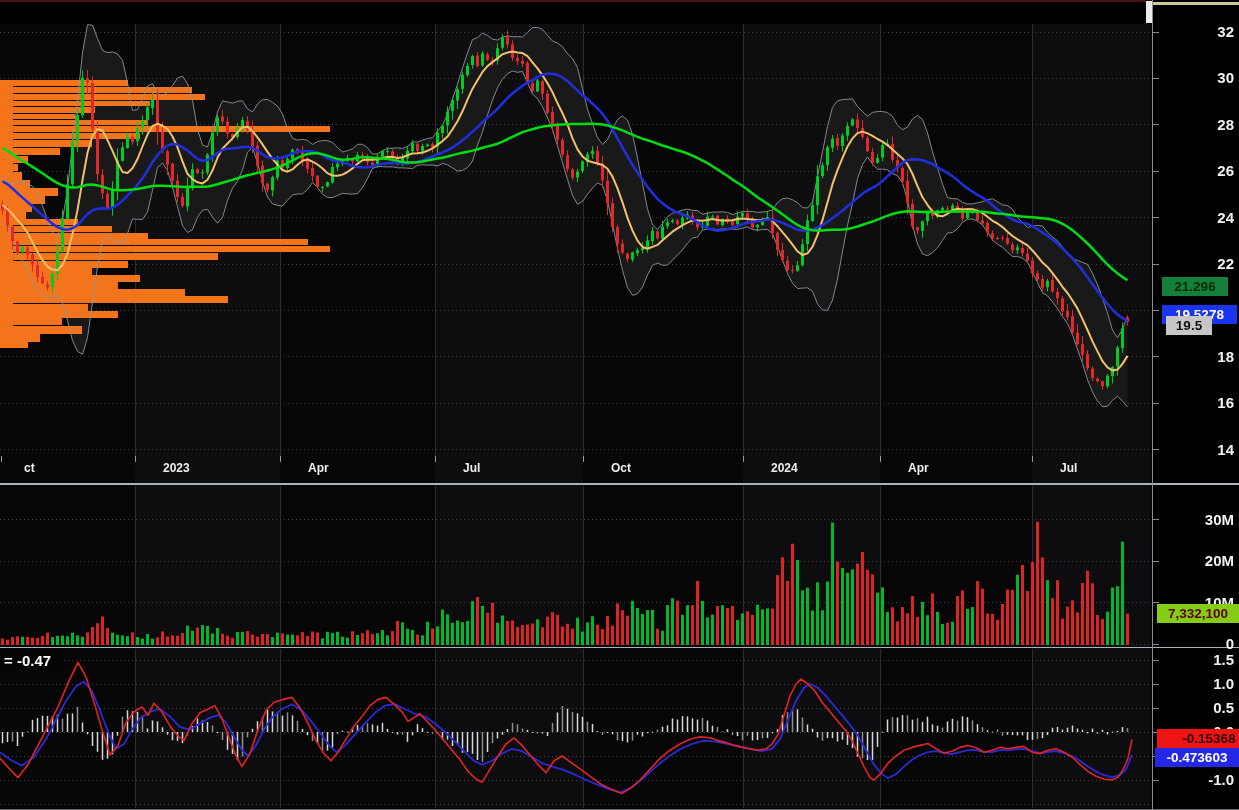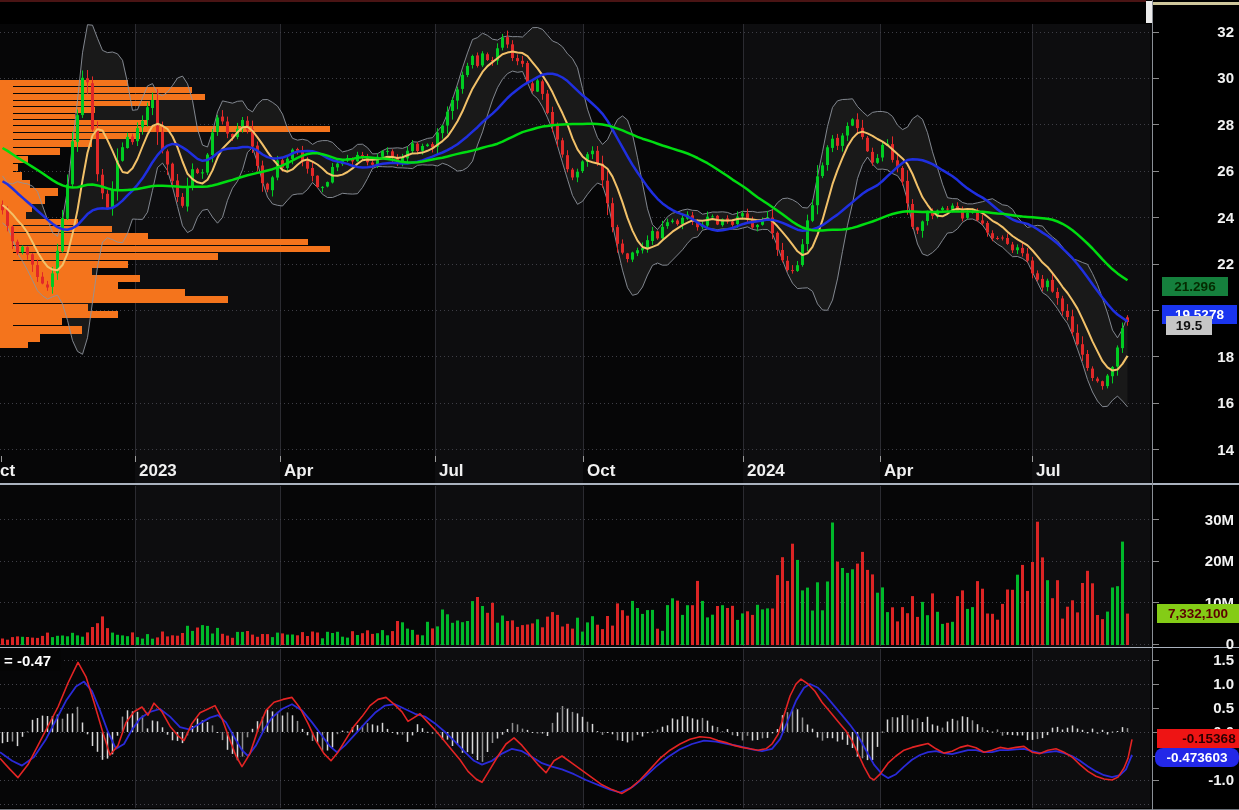--- a/index.html
+++ b/index.html
@@ -3,21 +3,21 @@
 <meta charset="utf-8">
 <style>
   html,body{margin:0;padding:0;background:#000;}
   #app{position:relative;width:1239px;height:810px;background:#000;overflow:hidden;
        font-family:"Liberation Sans",sans-serif;-webkit-font-smoothing:antialiased;}
   #chart-svg{position:absolute;left:0;top:0;}
   .hdr{position:absolute;top:1px;left:2px;width:1142px;height:23px;line-height:23px;
        font-size:15px;font-weight:700;white-space:pre;overflow:hidden;z-index:6;}
   .axlbl{position:absolute;left:1158px;width:76px;text-align:right;font-size:15px;
          font-weight:700;color:#f2f2f2;z-index:4;}
-  .xlbl{position:absolute;top:461px;font-size:17px;font-weight:700;color:#f0f0f0;z-index:4;}
+  .xlbl{position:absolute;top:461px;font-size:12px;font-weight:700;color:#f0f0f0;z-index:4;padding-left:24px;}
   .badge{position:absolute;height:19px;line-height:19px;font-size:13.5px;font-weight:700;
          text-align:center;z-index:7;}
   .badge .arr{position:absolute;left:-8px;top:0;width:0;height:0;
          border-top:9.5px solid transparent;border-bottom:9.5px solid transparent;}
   .osclabel{position:absolute;left:0;top:650px;background:#050505;color:#ffffff;font-size:15px;
          font-weight:700;padding:0 10px 0 4px;height:21px;line-height:21px;z-index:6;}
   .pane-overlay{position:absolute;left:0;width:1152px;z-index:8;}
   .axis-overlay{position:absolute;left:1152px;width:87px;z-index:8;}
 </style>
 </head>
@@ -1116,14 +1116,14 @@
     <div class="xlbl" style="left: 439px; font-weight: 700;">Jul</div>
     <div class="xlbl" style="left: 587px; font-weight: 700;">Oct</div>
     <div class="xlbl" style="left: 747px; font-weight: 700;">2024</div>
     <div class="xlbl" style="left: 884px; font-weight: 700;">Apr</div>
     <div class="xlbl" style="left: 1036px; font-weight: 700;">Jul</div>
     <div class="badge" style="background: #15803d; color: rgb(5, 43, 0); top: 277px; left: 1162px; width: 66px;">21.296</div>
     <div class="badge" style="background: rgb(26, 53, 240); color: rgb(255, 255, 255); top: 296px; left: 1162px; right: 2px; margin-top: 9px;">19.5278</div>
     <div class="badge" style="background: rgb(198, 198, 198); color: rgb(16, 16, 16); top: 316px; left: 1166px; width: 46px;">19.5<div class="arr" style="border-right-color: rgb(198, 198, 198);"></div></div>
     <div class="badge" style="background: #84cc16; color: rgb(92, 0, 0); top: 604px; left: 1157px; right: 0px;">7,332,100<div class="arr" style="border-right-color: rgb(238, 20, 20);"></div></div>
     <div class="badge" style="background: rgb(238, 20, 20); color: rgb(45, 0, 0); top: 729px; left: 1157px; right: 0px; padding-left: 22px;">-0.15368<div class="arr" style="border-right-color: rgb(238, 20, 20);"></div></div>
-    <div class="badge" style="background: rgb(35, 40, 232); color: rgb(255, 255, 255); top: 748px; left: 1155px; right: 0px; border-radius: 8px;">-0.473603</div>
+    <div class="badge" style="background: rgb(35, 40, 232); color: rgb(255, 255, 255); top: 748px; left: 1155px; right: 0px;">-0.473603</div>
   </div>
 
 </body></html>

